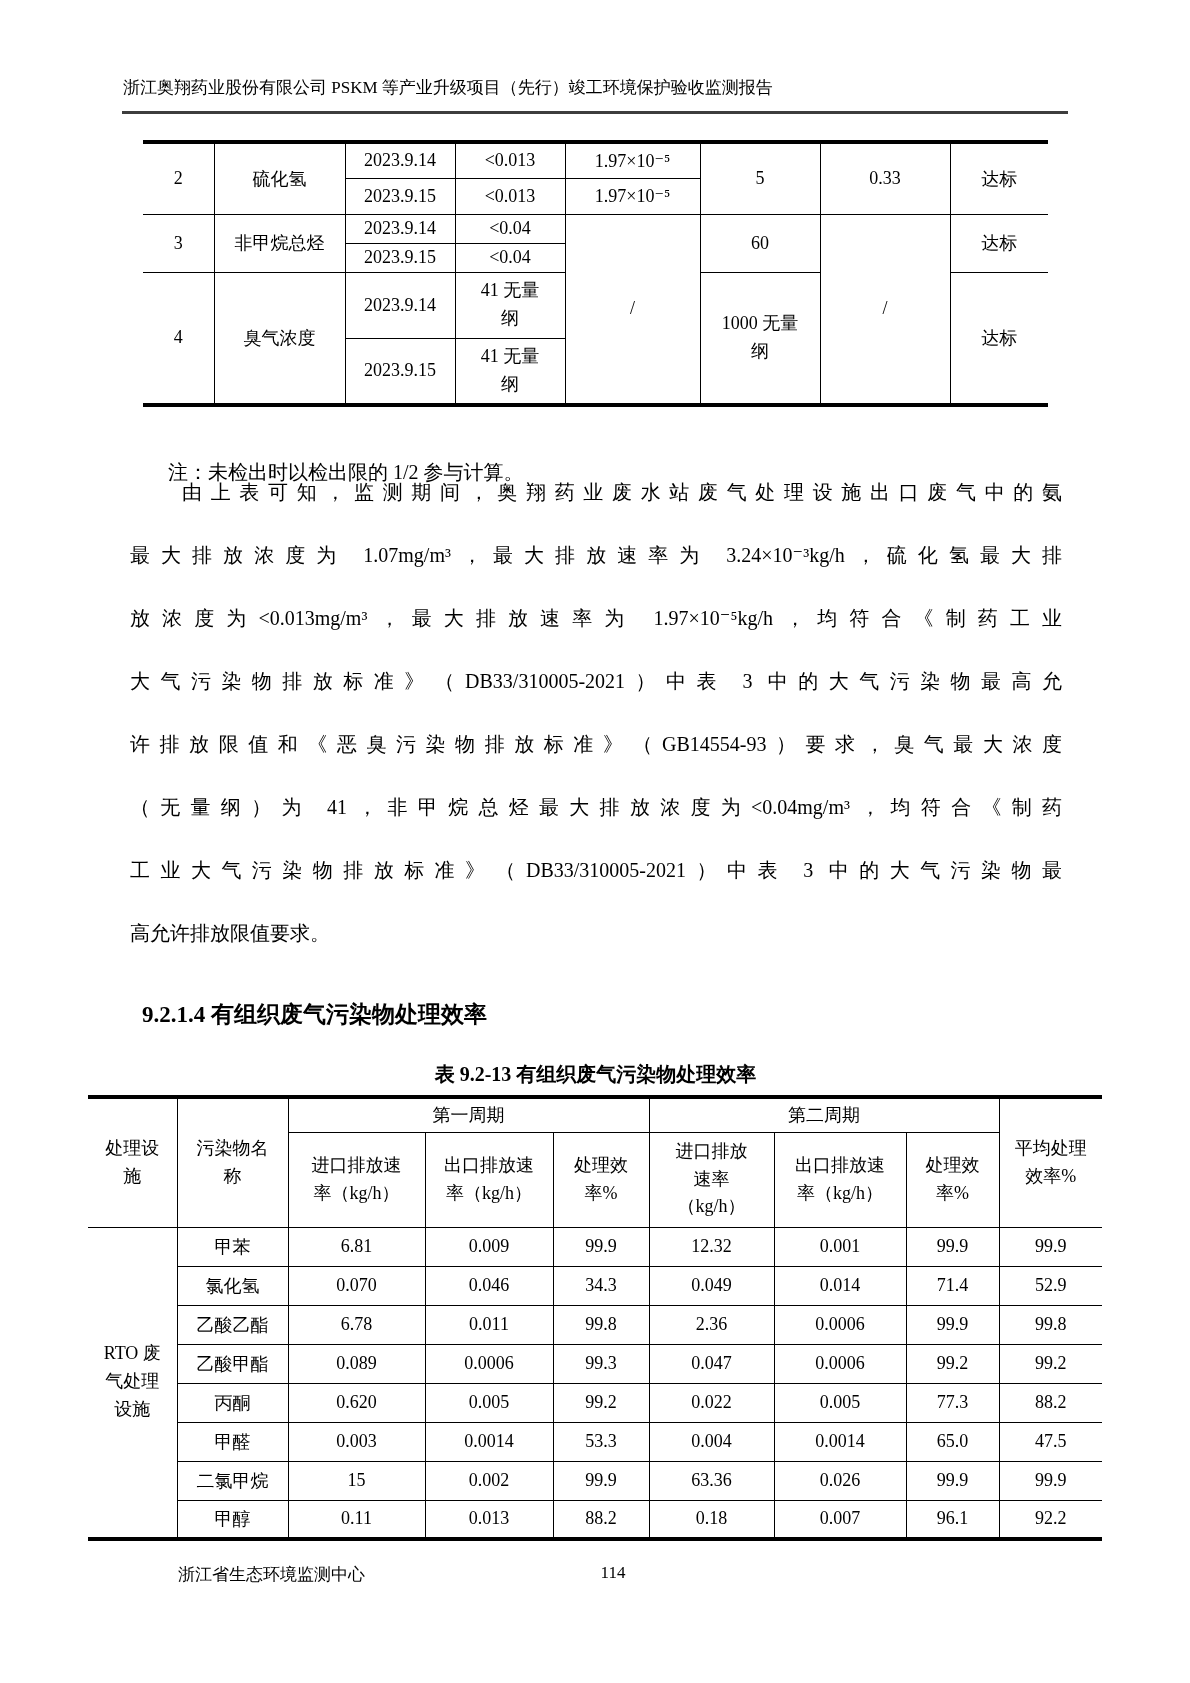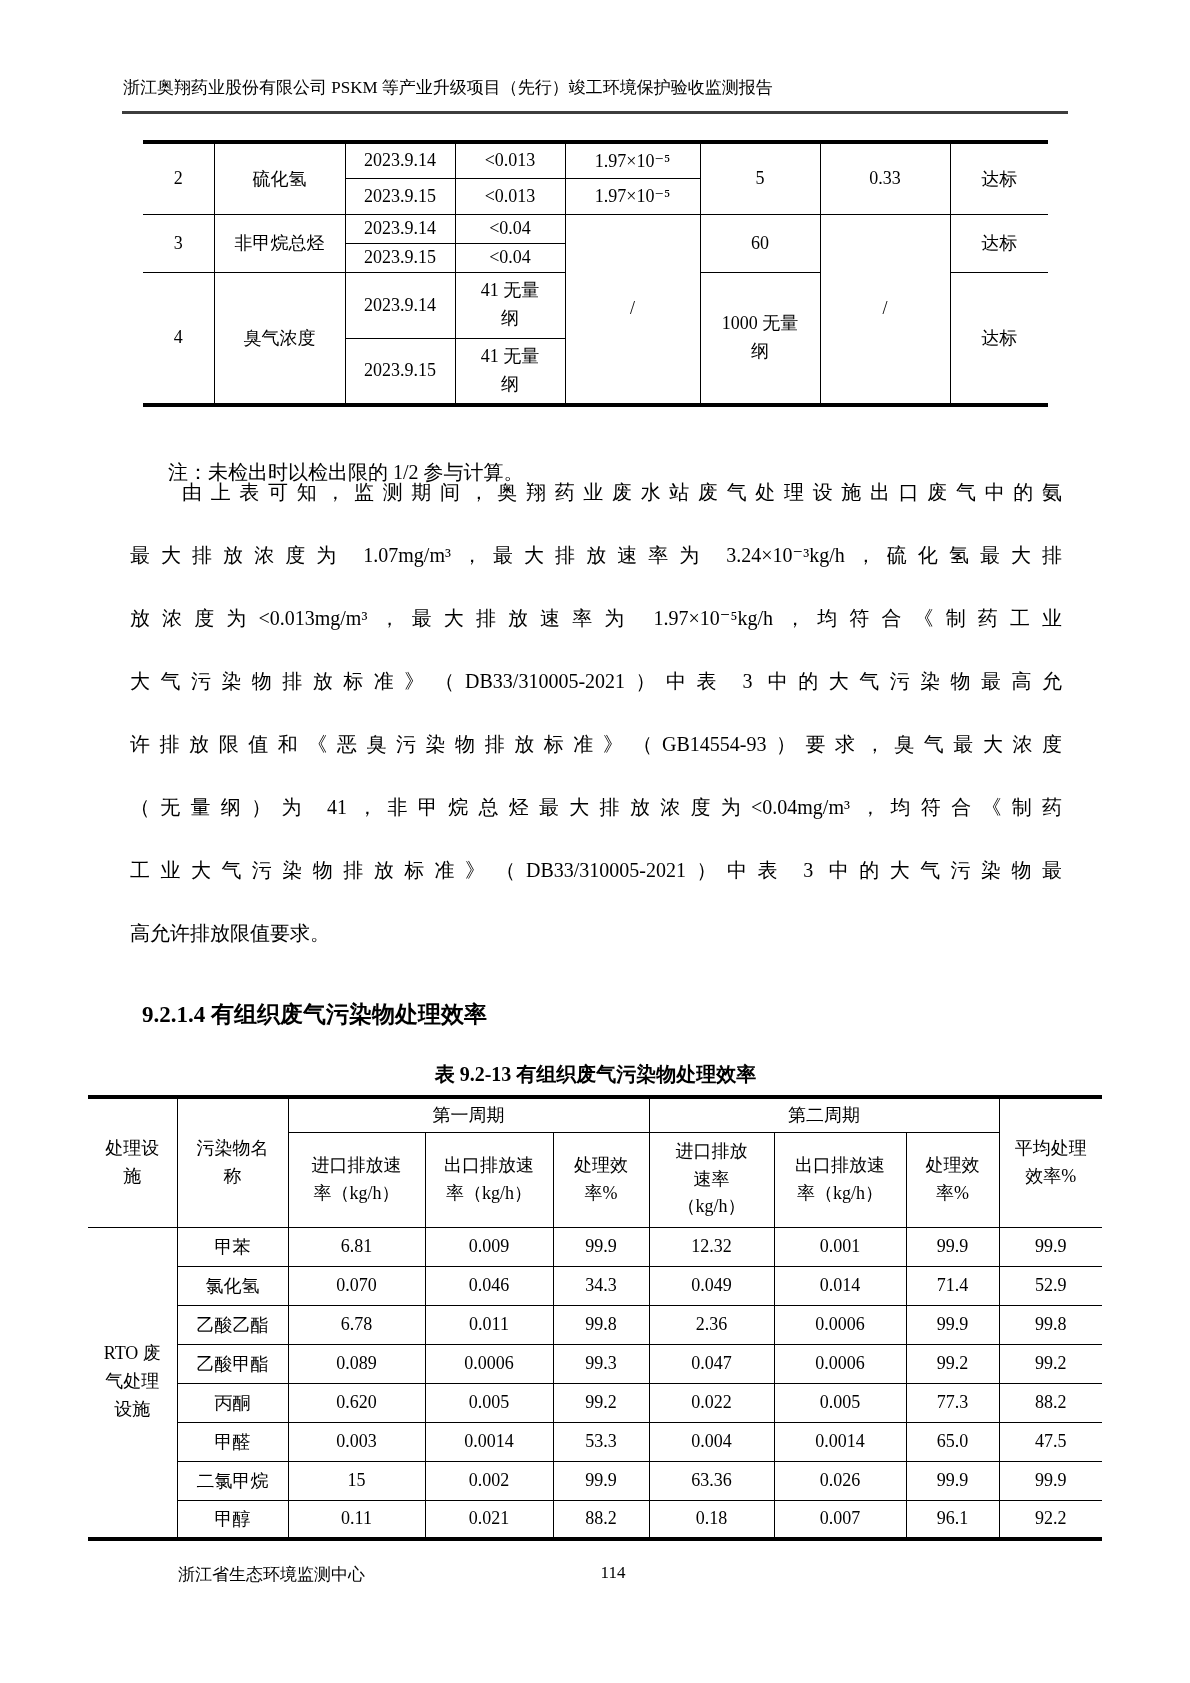--- a/index.html
+++ b/index.html
@@ -239,21 +239,21 @@
         <td>0.002</td>
         <td>99.9</td>
         <td>63.36</td>
         <td>0.026</td>
         <td>99.9</td>
         <td>99.9</td>
       </tr>
       <tr class="h39">
         <td>甲醇</td>
         <td>0.11</td>
-        <td>0.021</td>
+        <td>0.013</td>
         <td>88.2</td>
         <td>0.18</td>
         <td>0.007</td>
         <td>96.1</td>
         <td>92.2</td>
       </tr>
     </tbody>
   </table>
 
   <div class="footer-page">114</div>

